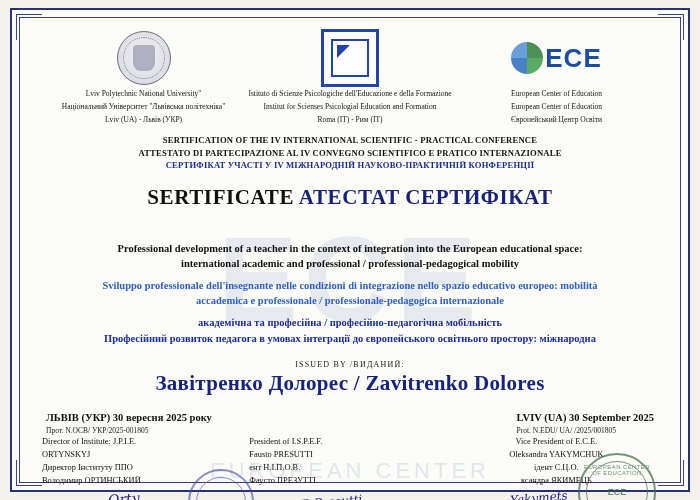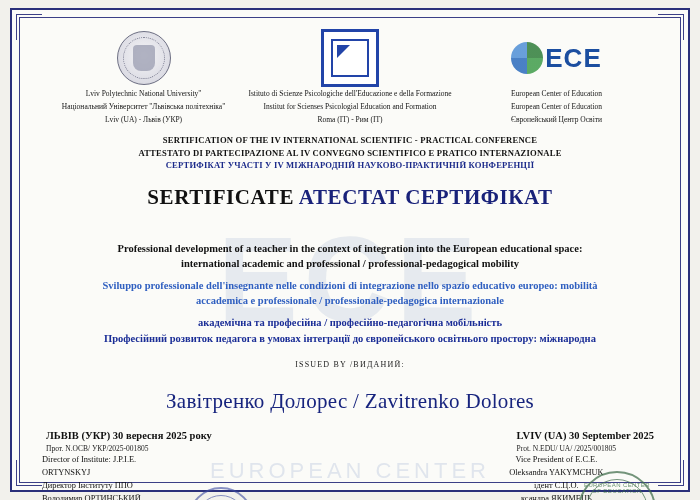--- a/index.html
+++ b/index.html
@@ -225,23 +225,23 @@
   .issued {
     text-align: center;
     margin-top: 14px;
     font-size: 8px;
     letter-spacing: 1.2px;
     color: #1a1a1a;
   }
 
   .recipient {
     text-align: center;
-    margin-top: 20px;
+    margin-top: 2px;
     font-size: 21px;
-    font-weight: normal;
+    font-weight: bold;
     color: #17247e;
     letter-spacing: .3px;
   }
 
   .meta-row {
     display: flex;
     justify-content: space-between;
     margin-top: 16px;
     padding: 0 8px;
   }
@@ -437,20 +437,26 @@
 
       <div class="sign-block">
 
         <div class="sign-col">
           <div class="sign-role">Director of Institute: J.P.I.E.</div>
           <div class="sign-name">ORTYNSKYJ</div>
           <div class="sign-role">Директор Інституту ППО</div>
           <div class="sign-name">Володимир ОРТИНСЬКИЙ</div>
         </div>
 
+        <div class="sign-col mid">
+          <div class="sign-role">President of I.S.P.E.F.</div>
+          <div class="sign-name">Fausto PRESUTTI</div>
+          <div class="sign-role">ент Н.І.П.О.В.</div>
+          <div class="sign-name">Фаусто ПРЕЗУТТІ</div>
+        </div>
 
         <div class="sign-col right">
           <div class="sign-role">Vice President of E.C.E.</div>
           <div class="sign-name">Oleksandra YAKYMCHUK</div>
           <div class="sign-role">ідент С.Ц.О.</div>
           <div class="sign-name">ксандра ЯКИМЕЦЬ</div>
         </div>
 
       </div>
 

